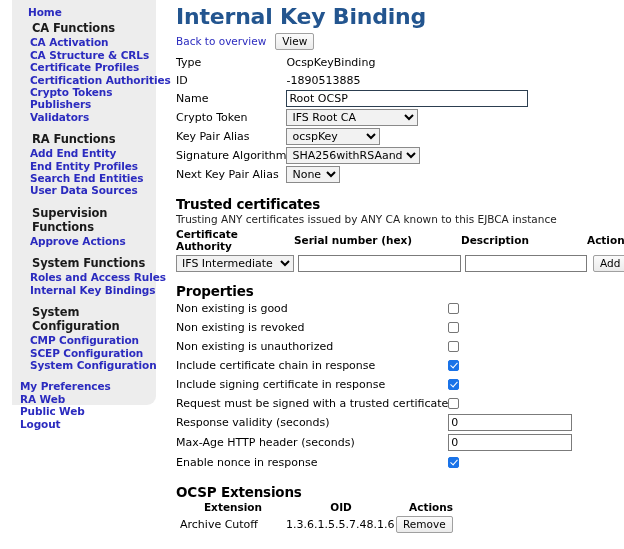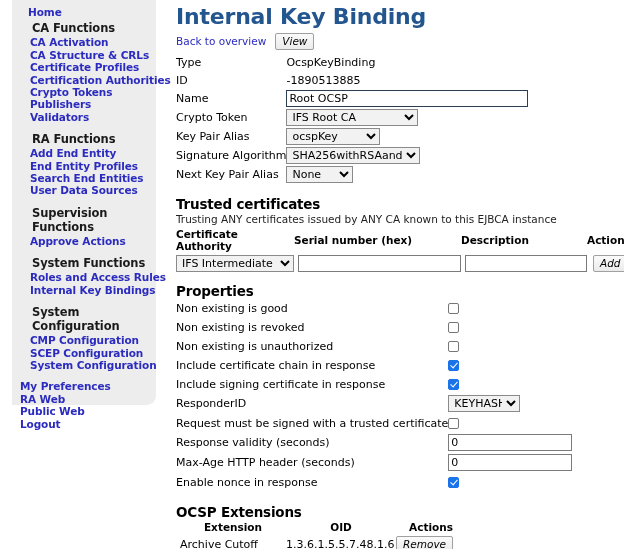--- a/index.html
+++ b/index.html
@@ -92,21 +92,20 @@
   button, .btn {
     font-family: "DejaVu Sans", "Liberation Sans", sans-serif;
     font-size: 10.5px;
     color: #000;
     background: linear-gradient(#fbfbfb, #ebebeb);
     border: 1px solid #a0a0a0;
     border-radius: 2px;
     padding: 1px 6px;
     line-height: 13px;
     cursor: pointer;
-    font-style: italic;
   }
 
   
   table.kv {
     border-collapse: collapse;
     margin: 0 0 0 0;
   }
   table.kv td {
     padding: 0 0 2px 0;
     font-size: 11px;
@@ -340,21 +339,21 @@
       <td class="klabel">Signature Algorithm</td>
       <td class="kval">
         <select class="sel" style="width:134px">
           <option>SHA256withRSAandMGF1</option>
         </select>
       </td>
     </tr>
     <tr>
       <td class="klabel">Next Key Pair Alias</td>
       <td class="kval">
-        <select class="sel" style="width:67px">
+        <select class="sel" style="width:54px">
           <option>None</option>
         </select>
       </td>
     </tr>
   </tbody>
     </table>
 
   <h2 class="section">Trusted certificates</h2>
   <div class="subnote">Trusting ANY certificates issued by ANY CA known to this EJBCA instance</div>
 
@@ -413,28 +412,20 @@
         <input type="checkbox" checked="" style="">
       </td>
     </tr>
     <tr>
       <td class="plabel">Include signing certificate in response</td>
       <td class="pctl">
         <input type="checkbox" checked="" style="">
       </td>
     </tr>
     <tr>
-      <td class="plabel">ResponderID</td>
-      <td class="pctl">
-        <select class="sel" style="width:72px">
-          <option>KEYHASH</option>
-        </select>
-      </td>
-    </tr>
-    <tr>
       <td class="plabel">Request must be signed with a trusted certificate</td>
       <td class="pctl">
         <input type="checkbox" style="">
       </td>
     </tr>
     <tr>
       <td class="plabel">Response validity (seconds)</td>
       <td class="pctl">
         <input class="txt" type="text" style="width: 124px;" value="0">
       </td>

